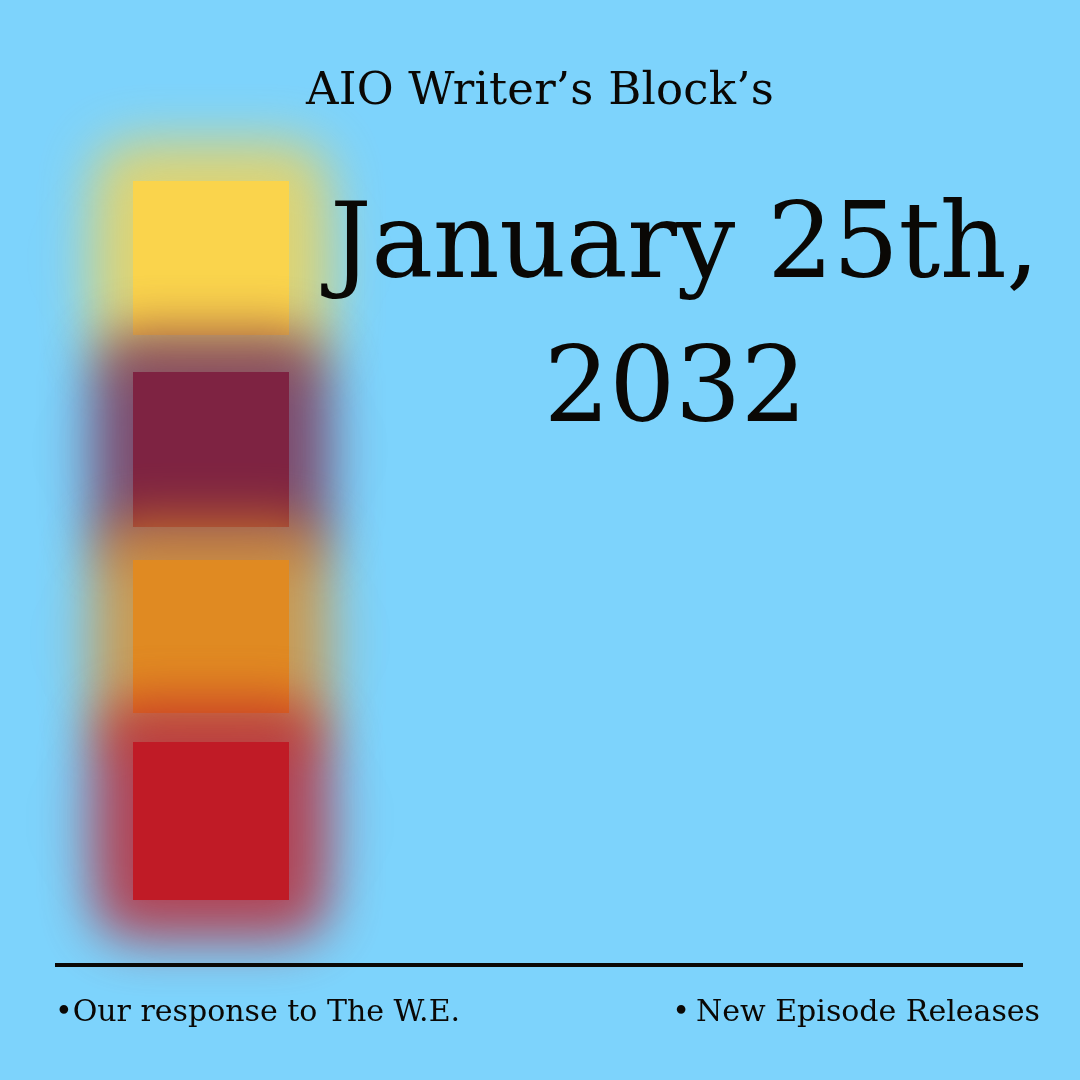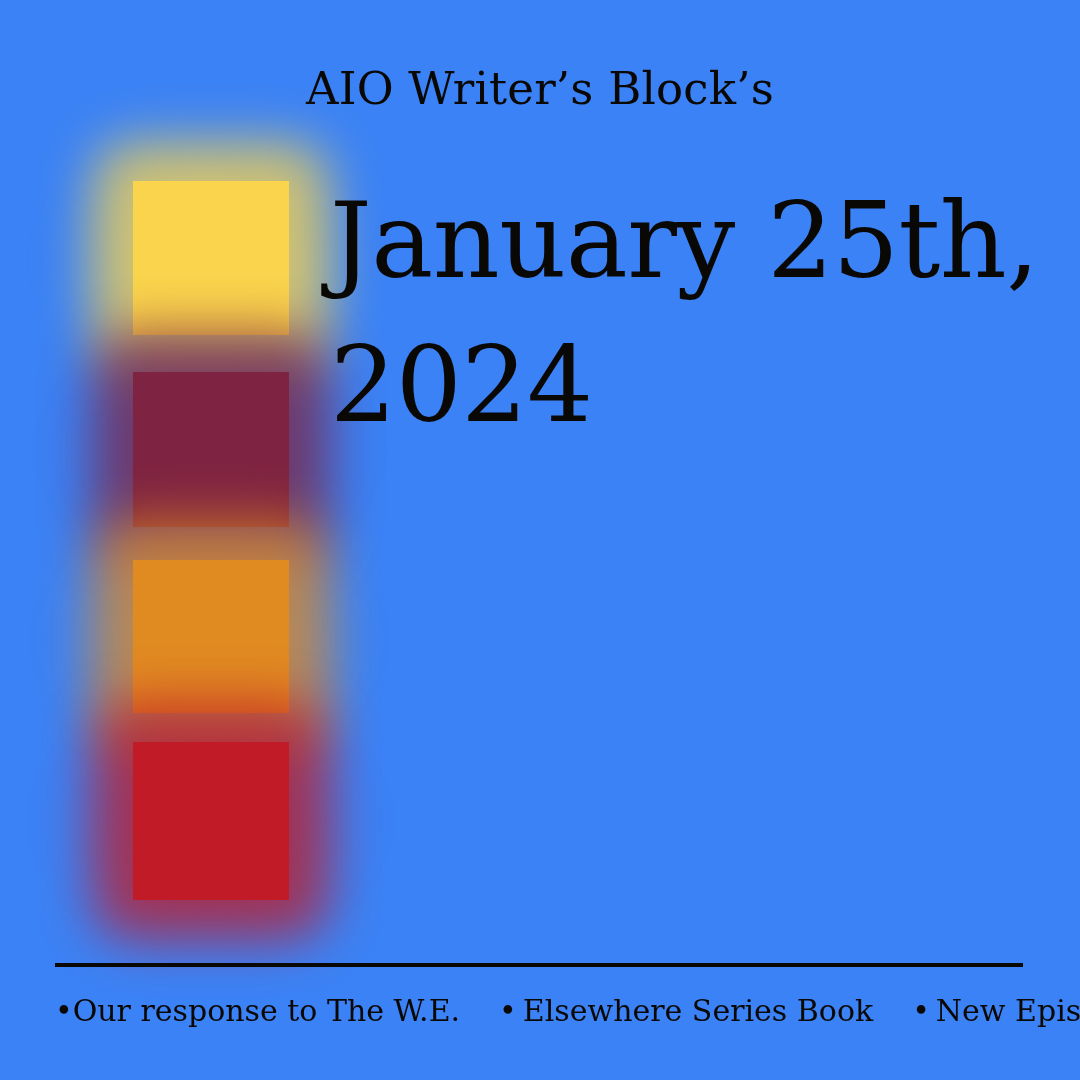--- a/index.html
+++ b/index.html
@@ -85,20 +85,21 @@
   .sw-maroon { top: 191px; height: 155px; }
   .sw-orange { top: 379px; height: 153px; }
   .sw-red    { top: 561px; height: 158px; }
 
   
   .title {
     position: absolute;
     left: 330px;
     top: 170px;
     width: 690px;
+    text-align: center;
     color: #0a0805;
     font-family: "DejaVu Serif", serif;
     font-weight: 400;
     font-size: 104px;
     line-height: 1.38;
     letter-spacing: -0.5px;
   }
   .title .ln { display: block; white-space: nowrap; }
 
   
@@ -126,21 +127,21 @@
     color: #0d0b08;
     white-space: nowrap;
   }
   .footer .item { display: inline-block; }
   .footer .item.tight .dot { margin-right: 0px; }
   .footer .dot { margin-right: 6px; }
 </style>
 </head>
 <body style="background: rgb(255, 253, 245);">
 
-<div id="poster" style="background: #3b82f6;">
+<div id="poster" style="background: #7dd3fc;">
 
   <div class="ambient"></div>
 
   <div class="kicker" style="color: rgb(10, 8, 5);">AIO Writer’s Block’s</div>
 
   <div class="swatches">
     <div class="swatch sw-yellow">
       <div class="glow" style="background: rgb(250, 212, 76);"></div>
       <div class="chip" style="background: rgb(250, 212, 76);"></div>
     </div>
@@ -153,24 +154,23 @@
       <div class="chip" style="background: rgb(224, 138, 34);"></div>
     </div>
     <div class="swatch sw-red">
       <div class="glow" style="background: rgb(192, 27, 38);"></div>
       <div class="chip" style="background: rgb(192, 27, 38);"></div>
     </div>
   </div>
 
   <div class="title" style="color: rgb(10, 8, 5);">
     <span class="ln">January 25th,</span>
-    <span class="ln">2024</span>
+    <span class="ln">2032</span>
   </div>
 
   <div class="rule" style="background: rgb(10, 8, 5);"></div>
 
-  <div class="footer" style="color: rgb(10, 8, 5); gap: 39px;">
+  <div class="footer" style="color: rgb(10, 8, 5);">
     <span class="item tight"><span class="dot">•</span><span>Our response to The W.E.</span></span>
-    <span class="item"><span class="dot">•</span><span>Elsewhere Series Book</span></span>
     <span class="item"><span class="dot">•</span><span>New Episode Releases</span></span>
   </div>
 
 </div>
 
 </body></html>

